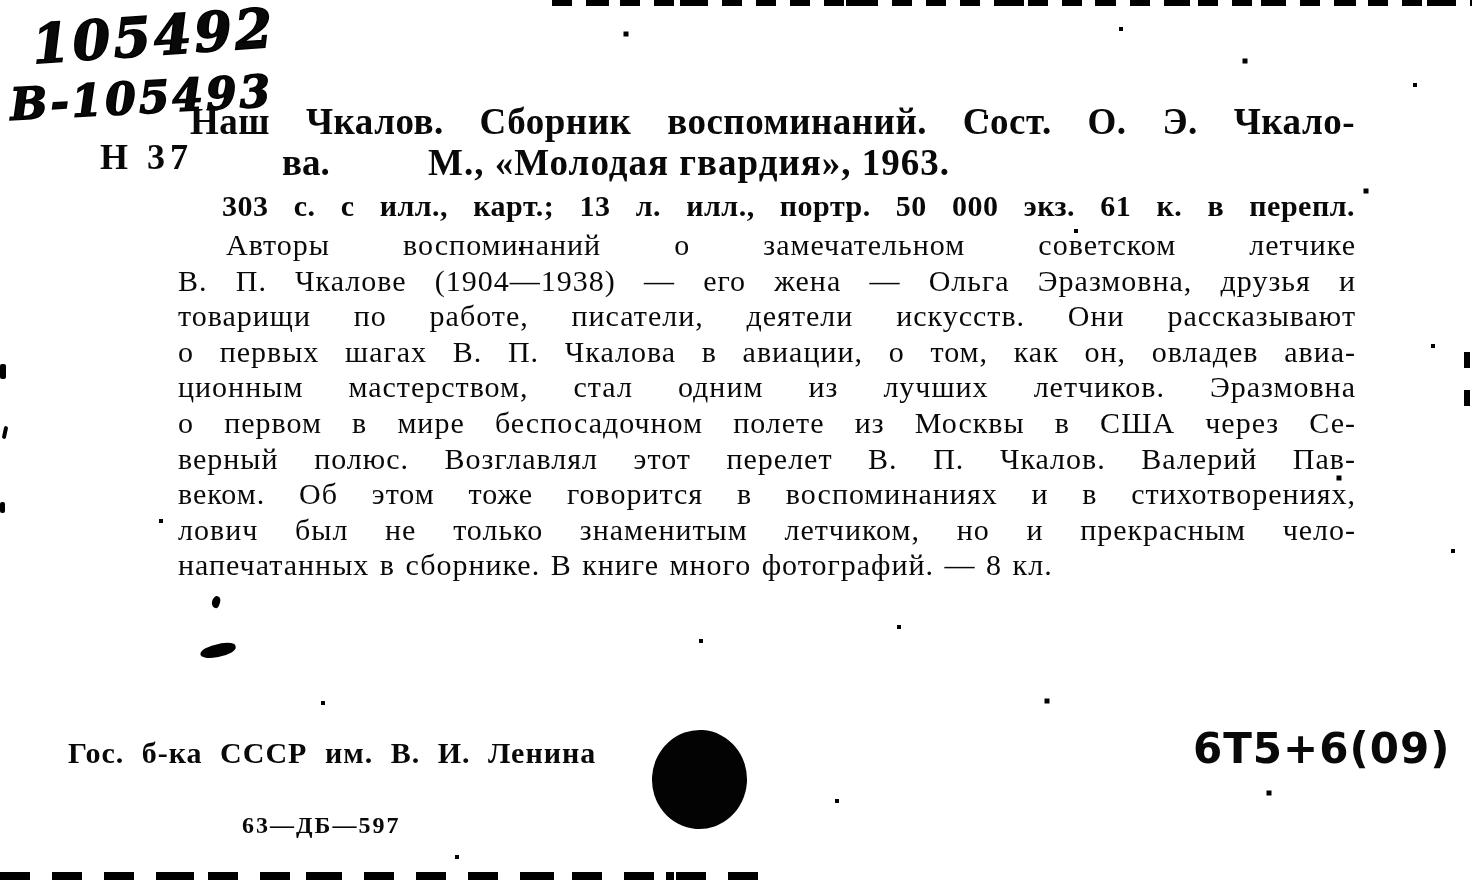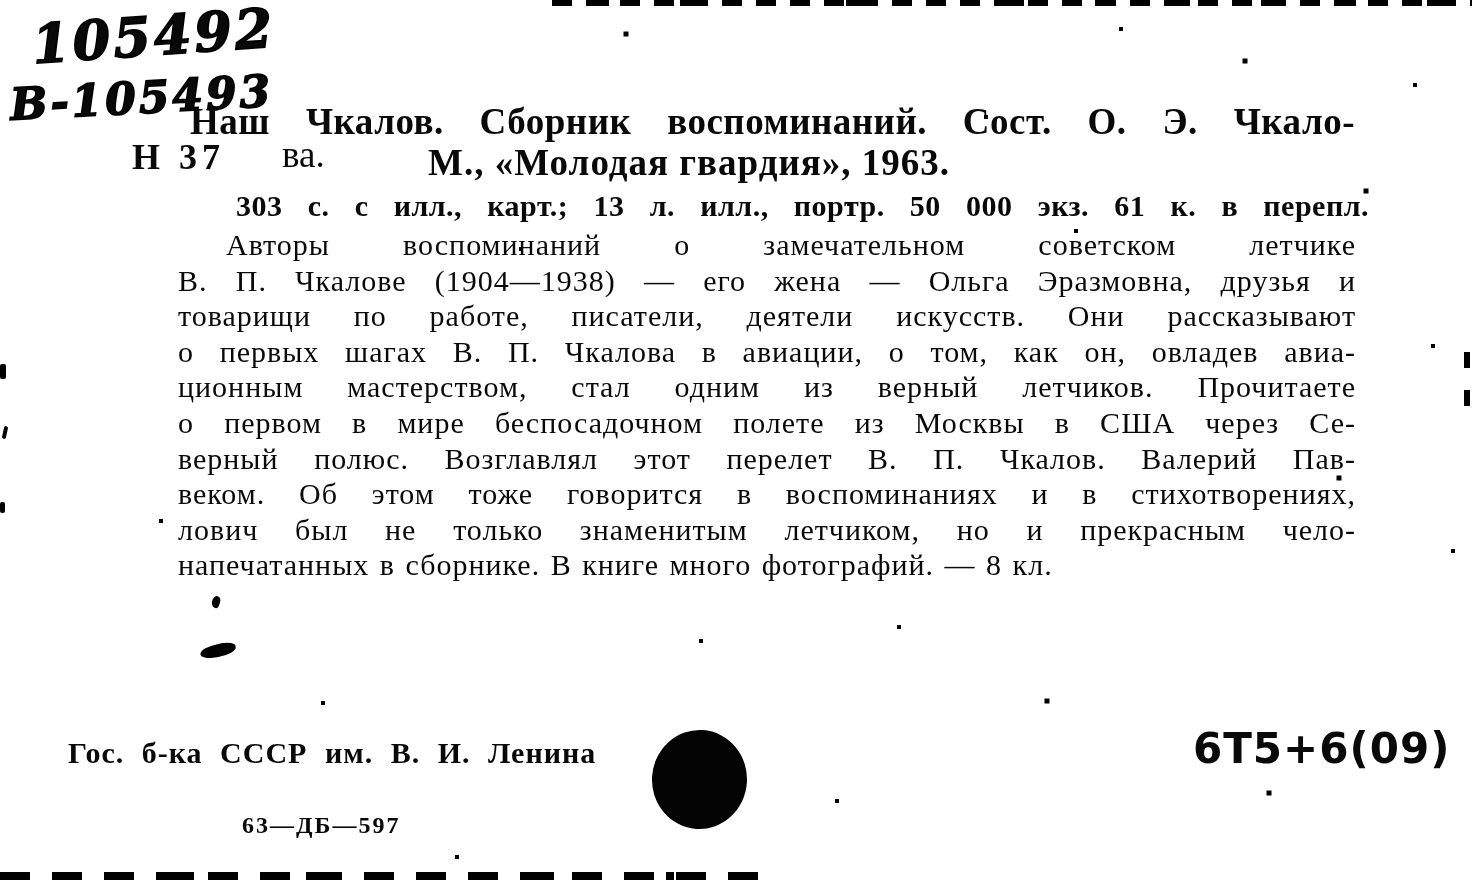--- a/index.html
+++ b/index.html
@@ -17,36 +17,36 @@
   .hand{
     font-family:"DejaVu Serif",serif;
     font-weight:bold;font-style:italic;
     letter-spacing:3px;
     -webkit-text-stroke:1.6px #000;
   }
   .hand1{left:32px;top:4px;font-size:54px;transform:rotate(-4deg);}
   .hand2{left:10px;top:72px;font-size:44px;transform:rotate(-3deg);}
 
   
-  .callnum{left:100px;top:136px;font-size:36px;font-weight:bold;letter-spacing:5px;margin-left:32px;}
+  .callnum{left:100px;top:136px;font-size:36px;font-weight:bold;letter-spacing:5px;}
 
   
   .title1{
     left:190px;top:88px;width:1165px;
     font-size:37px;font-weight:bold;
     text-align:justify;text-align-last:justify;
     white-space:nowrap;letter-spacing:0.5px;margin-top:12px;
   }
   .title1{white-space:normal;}
-  .titlecont{left:282px;top:133px;font-size:37px;font-weight:normal;}
+  .titlecont{left:282px;top:141px;font-size:37px;font-weight:bold;}
   .imprint{left:428px;top:141px;font-size:37px;font-weight:bold;letter-spacing:1px;}
 
   
   .collation{
-    left:236px;top:189px;width:1133px;
+    left:222px;top:189px;width:1133px;
     font-size:30px;font-weight:bold;
     text-align:justify;text-align-last:justify;
     letter-spacing:0.5px;
   }
 
   
   .annotation{
     left:178px;top:227px;width:1178px;
     font-size:30px;font-weight:normal;
     line-height:35.6px;letter-spacing:1px;word-spacing:2px;
@@ -136,21 +136,21 @@
   <div class="abs titlecont">ва.</div>
   <div class="abs imprint">М., «Молодая гвардия», 1963.</div>
 
   <div class="abs collation">303 с. с илл., карт.; 13 л. илл., портр. 50 000 экз. 61 к. в перепл.</div>
 
   <div class="abs annotation">
     <div class="ln j indent">Авторы воспоминаний о замечательном советском летчике</div>
     <div class="ln j">В. П. Чкалове (1904—1938) — его жена — Ольга Эразмовна, друзья и</div>
     <div class="ln j">товарищи по работе, писатели, деятели искусств. Они рассказывают</div>
     <div class="ln j">о первых шагах В. П. Чкалова в авиации, о том, как он, овладев авиа-</div>
-    <div class="ln j">ционным мастерством, стал одним из верный летчиков. Прочитаете</div>
+    <div class="ln j">ционным мастерством, стал одним из лучших летчиков. Эразмовна</div>
     <div class="ln j">о первом в мире беспосадочном полете из Москвы в США через Се-</div>
     <div class="ln j">верный полюс. Возглавлял этот перелет В. П. Чкалов. Валерий Пав-</div>
     <div class="ln j">веком. Об этом тоже говорится в воспоминаниях и в стихотворениях,</div>
     <div class="ln j">лович был не только знаменитым летчиком, но и прекрасным чело-</div>
     <div class="ln">напечатанных в сборнике. В книге много фотографий. — 8 кл.</div>
   </div>
 
   <div class="abs lib">Гос. б-ка СССР им. В. И. Ленина</div>
   <div class="abs code">63—ДБ—597</div>
 

